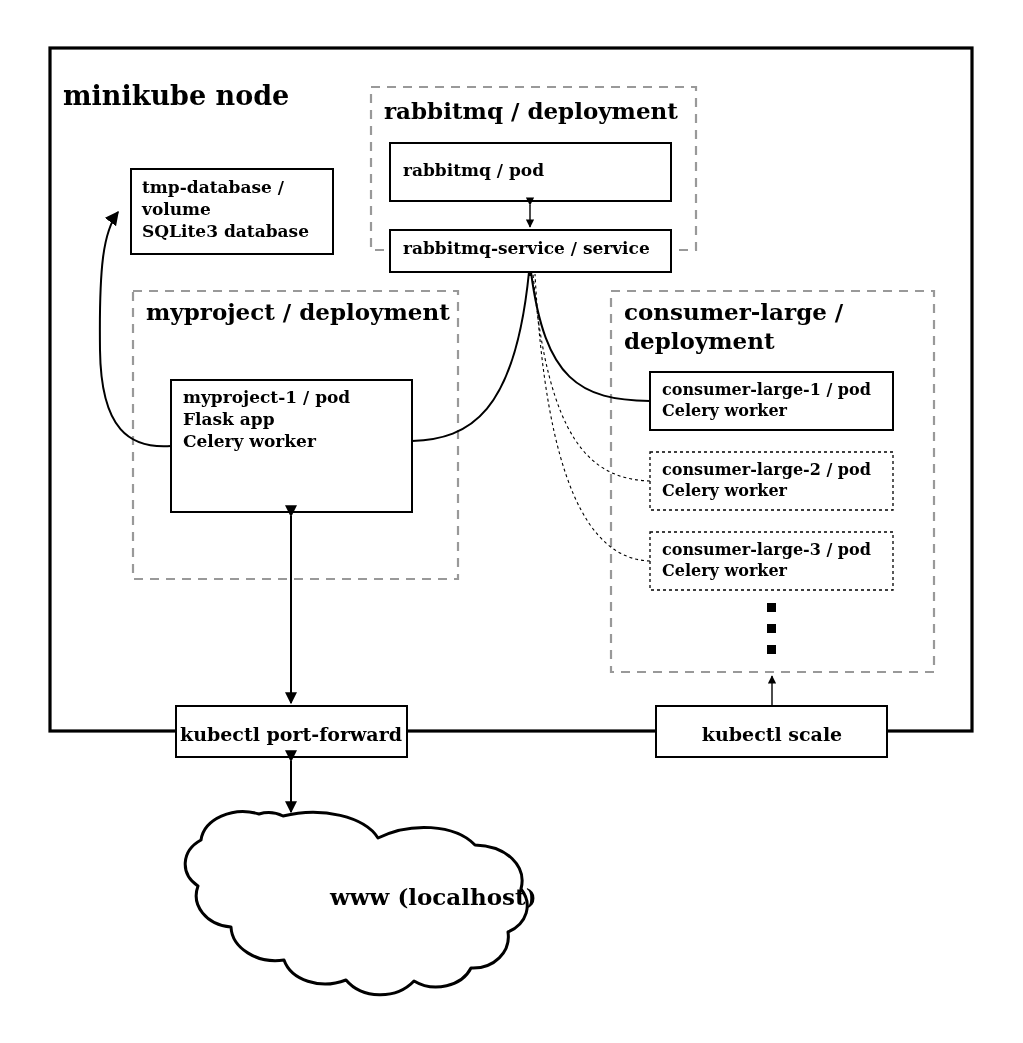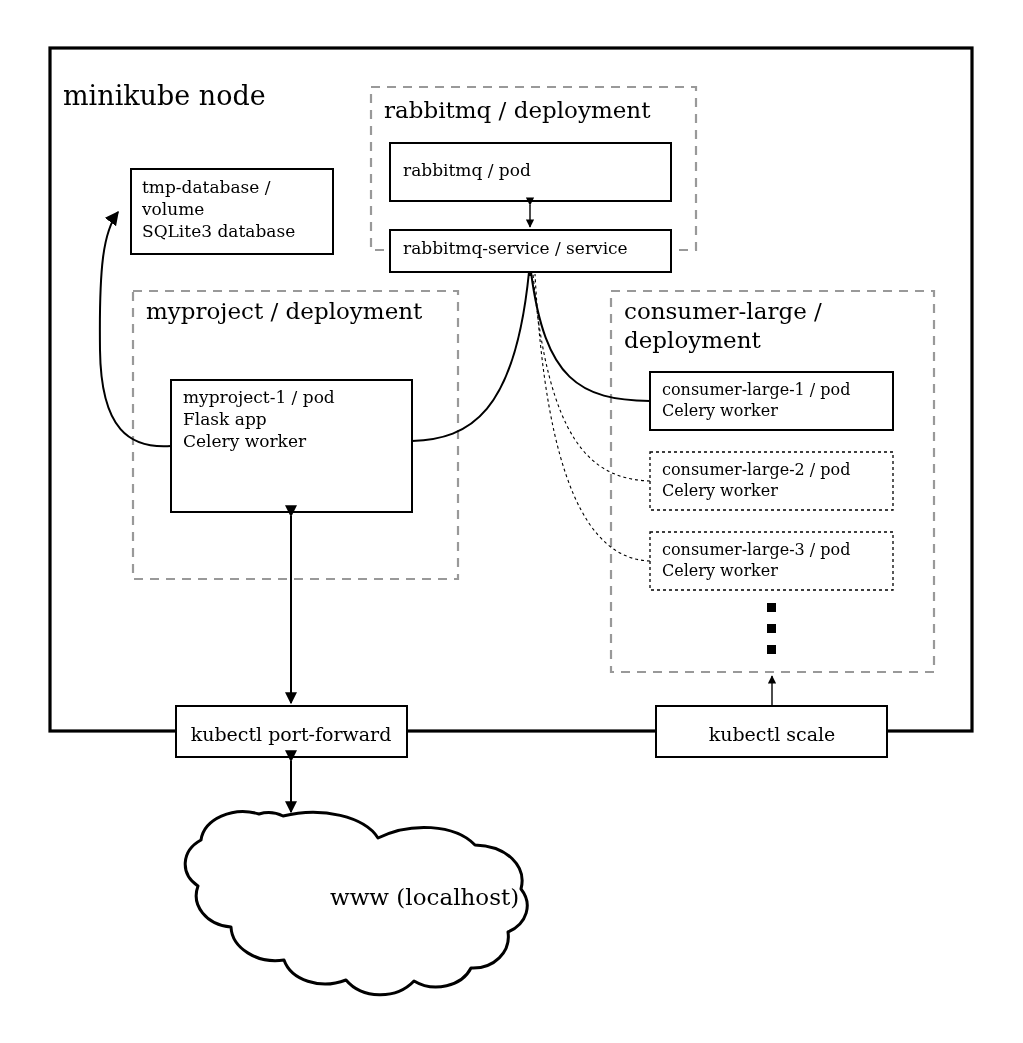--- a/index.html
+++ b/index.html
@@ -10,20 +10,21 @@
   body {
     width: 1023px;
     height: 1043px;
     font-family: "DejaVu Serif", "Liberation Serif", serif;
     overflow: hidden;
   }
   #diagram-root {
     position: relative;
     width: 1023px;
     height: 1043px;
+    font-weight: bold;
   }
   svg#diagram {
     display: block;
     width: 1023px;
     height: 1043px;
   }
   .node-border {
     fill: #ffffff;
     stroke: #000000;
     stroke-width: 3.2;

